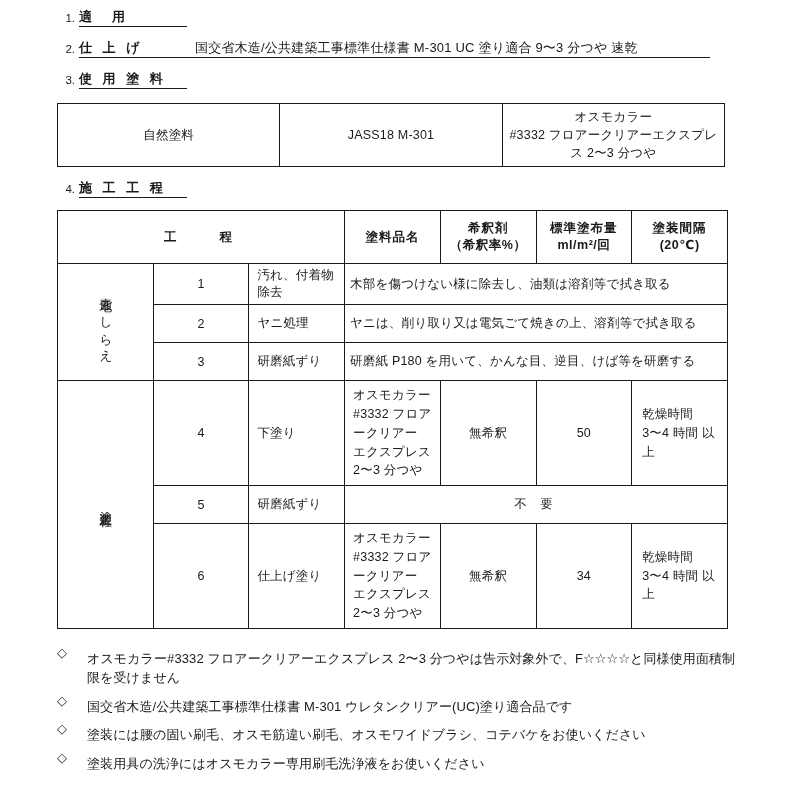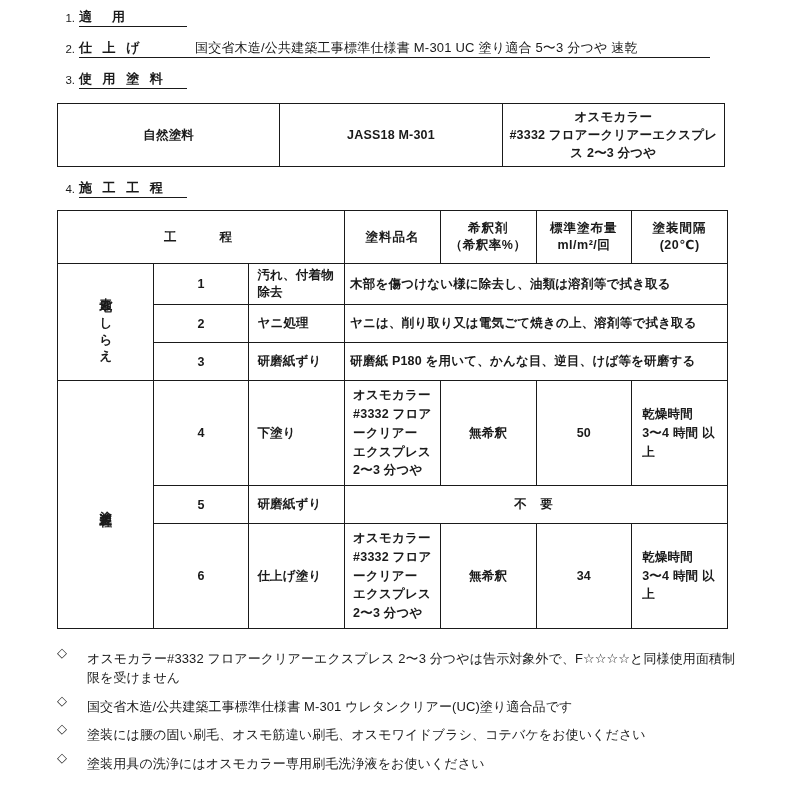--- a/index.html
+++ b/index.html
@@ -72,21 +72,21 @@
   .spacer-12 { height: 12px; }
 
   
   table {
     border-collapse: collapse;
     margin-left: 57px;
     table-layout: fixed;
   }
   table td, table th {
     border: 1.1px solid #1a1a1a;
-    font-weight: bold;
+    font-weight: normal;
     font-size: 12.5px;
     padding: 3px 5px;
     vertical-align: middle;
     letter-spacing: 0.2px;
   }
 
   
   #paint-table { width: 668px; }
   #paint-table td { text-align: center; height: 30px; }
   #paint-table .hdr { font-weight: 700; font-size: 13px; letter-spacing: 1px; }
@@ -162,21 +162,21 @@
   <div class="head-row">
     <div class="head-num">1.</div>
     <div class="head-label w-applic">適　用</div>
   </div>
 
   <div class="spacer-10"></div>
 
   <div class="head-row">
     <div class="head-num">2.</div>
     <div class="head-label w-finish">仕 上 げ</div>
-    <div class="head-value">国交省木造/公共建築工事標準仕様書 M-301 UC 塗り適合  5〜3 分つや  速乾</div>
+    <div class="head-value">国交省木造/公共建築工事標準仕様書 M-301 UC 塗り適合  9〜3 分つや  速乾</div>
   </div>
 
   <div class="spacer-10"></div>
 
   <div class="head-row">
     <div class="head-num">3.</div>
     <div class="head-label w-paint">使 用 塗 料</div>
   </div>
 
   <div class="spacer-12"></div>

